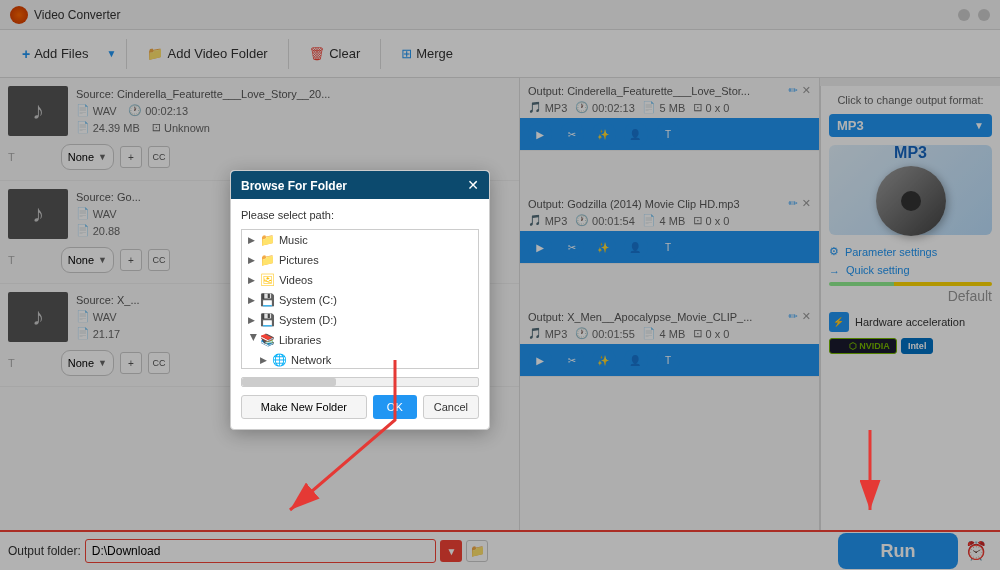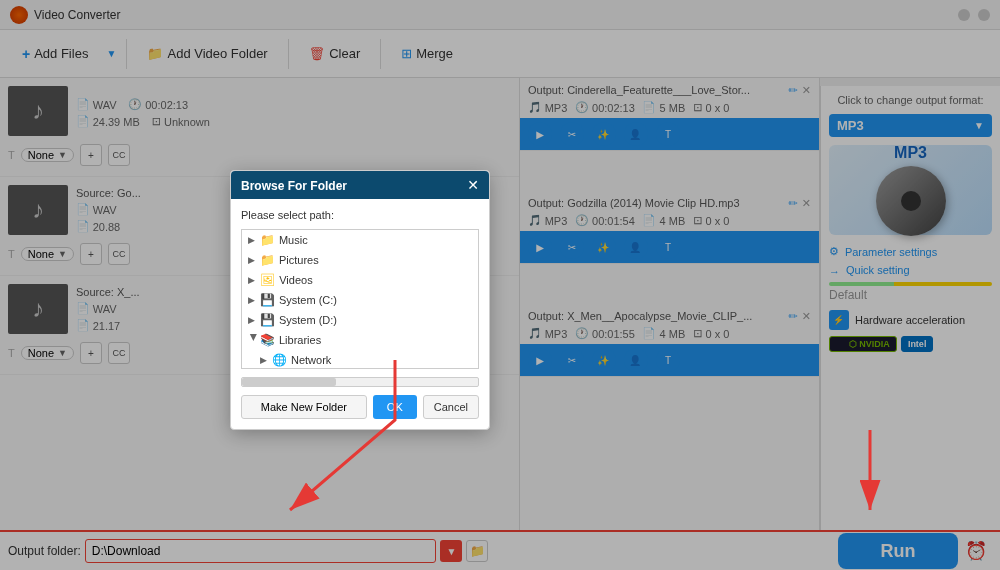--- a/index.html
+++ b/index.html
@@ -49,28 +49,28 @@
 
     
     .file-item { border-bottom: 1px solid #eee; padding: 8px; }
     .file-item-header { display: flex; align-items: center; gap: 8px; margin-bottom: 6px; }
     .file-thumb { width: 60px; height: 50px; background: #555; display: flex; align-items: center; justify-content: center; flex-shrink: 0; border-radius: 2px; }
     .file-thumb .music-note { font-size: 24px; color: #ccc; }
     .file-info { flex: 1; min-width: 0; }
     .file-source { font-size: 11px; color: #555; white-space: nowrap; overflow: hidden; text-overflow: ellipsis; }
     .file-meta { display: flex; gap: 12px; margin-top: 4px; }
     .file-meta-item { display: flex; align-items: center; gap: 3px; font-size: 11px; color: #666; }
-    .none-select { display: flex; align-items: center; background: #fff; border: 1px solid #ccc; border-radius: 9px; padding: 0 6px; font-size: 11px; cursor: pointer; }
+    .none-select { display: flex; align-items: center; background: #fff; border: 1px solid #ccc; border-radius: 9px; padding: 6px 6px; font-size: 11px; cursor: pointer; margin-left: 40px; }
     .none-arrow { font-size: 9px; color: #666; margin-left: 4px; }
     .ctrl-btn { width: 22px; height: 22px; border: 1px solid #ccc; background: #fff; border-radius: 3px; cursor: pointer; display: flex; align-items: center; justify-content: center; font-size: 10px; color: #555; }
 
     
     .output-panel { width: 300px; background: #fafafa; overflow-y: auto; border-right: 1px solid #ddd; }
     .output-item { border-bottom: 1px solid #eee; padding: 6px 8px; }
-    .output-header { display: flex; align-items: flex-start; font-size: 11px; color: #555; margin-bottom: 4px; }
+    .output-header { display: flex; align-items: center; font-size: 11px; color: #555; margin-bottom: 4px; }
     .output-source { flex: 1; white-space: nowrap; overflow: hidden; text-overflow: ellipsis; }
     .output-edit { color: #2196F3; font-size: 11px; margin: 0 4px; cursor: pointer; }
     .output-close { color: #999; font-size: 11px; cursor: pointer; }
     .output-meta { display: flex; gap: 8px; }
     .output-meta-item { display: flex; align-items: center; gap: 3px; font-size: 11px; color: #666; }
     .output-actions { display: flex; gap: 8px; padding: 4px 0; }
     .action-icon { width: 24px; height: 24px; background: #2196F3; border-radius: 50%; display: flex; align-items: center; justify-content: center; cursor: pointer; }
     .action-icon span { color: white; font-size: 10px; }
 
     
@@ -89,21 +89,21 @@
     }
     .mp3-disc { 
       width: 70px; height: 70px; background: linear-gradient(135deg, #9e9e9e, #424242);
       border-radius: 50%; display: flex; align-items: center; justify-content: center;
       position: relative; box-shadow: 2px 2px 8px rgba(0,0,0,0.3);
     }
     .mp3-disc-inner { width: 20px; height: 20px; background: #333; border-radius: 50%; }
     .settings-link { display: flex; align-items: center; gap: 6px; font-size: 11px; color: #2196F3; margin-bottom: 6px; cursor: pointer; }
     .slider-section { margin-bottom: 8px; }
     .slider-bar { width: 100%; height: 4px; background: linear-gradient(to right, #90EE90 0%, #90EE90 40%, #FFD700 40%, #FFD700 100%); border-radius: 2px; margin-bottom: 2px; }
-    .slider-label { font-size: 12px; color: #999; }
+    .slider-label { font-size: 14px; color: #999; text-align: right; }
     .hw-accel { display: flex; align-items: center; gap: 6px; font-size: 11px; color: #333; margin-bottom: 6px; }
     .hw-icon { width: 20px; height: 20px; background: #2196F3; border-radius: 3px; display: flex; align-items: center; justify-content: center; }
     .hw-icon span { color: white; font-size: 9px; }
     .gpu-badges { display: flex; gap: 4px; flex-wrap: wrap; }
     .gpu-badge { 
       padding: 2px 6px; border-radius: 3px; font-size: 9px; font-weight: bold;
       border: 1px solid #ccc;
     }
     .gpu-intel { background: #0071c5; color: white; border-color: #0071c5; }
 
@@ -219,20 +219,21 @@
 <div class="main">
 
   <div class="file-list">
 
     <div class="file-item">
       <div class="file-item-header">
         <div class="file-thumb">
           <span class="music-note">♪</span>
         </div>
         <div class="file-info">
+          <div class="file-source">Source: Cinderella_Featurette___Love_Story__20...</div>
           <div class="file-meta">
             <div class="file-meta-item">
               <span>📄</span>
               <span>WAV</span>
             </div>
             <div class="file-meta-item">
               <span>🕐</span>
               <span>00:02:13</span>
             </div>
           </div>

